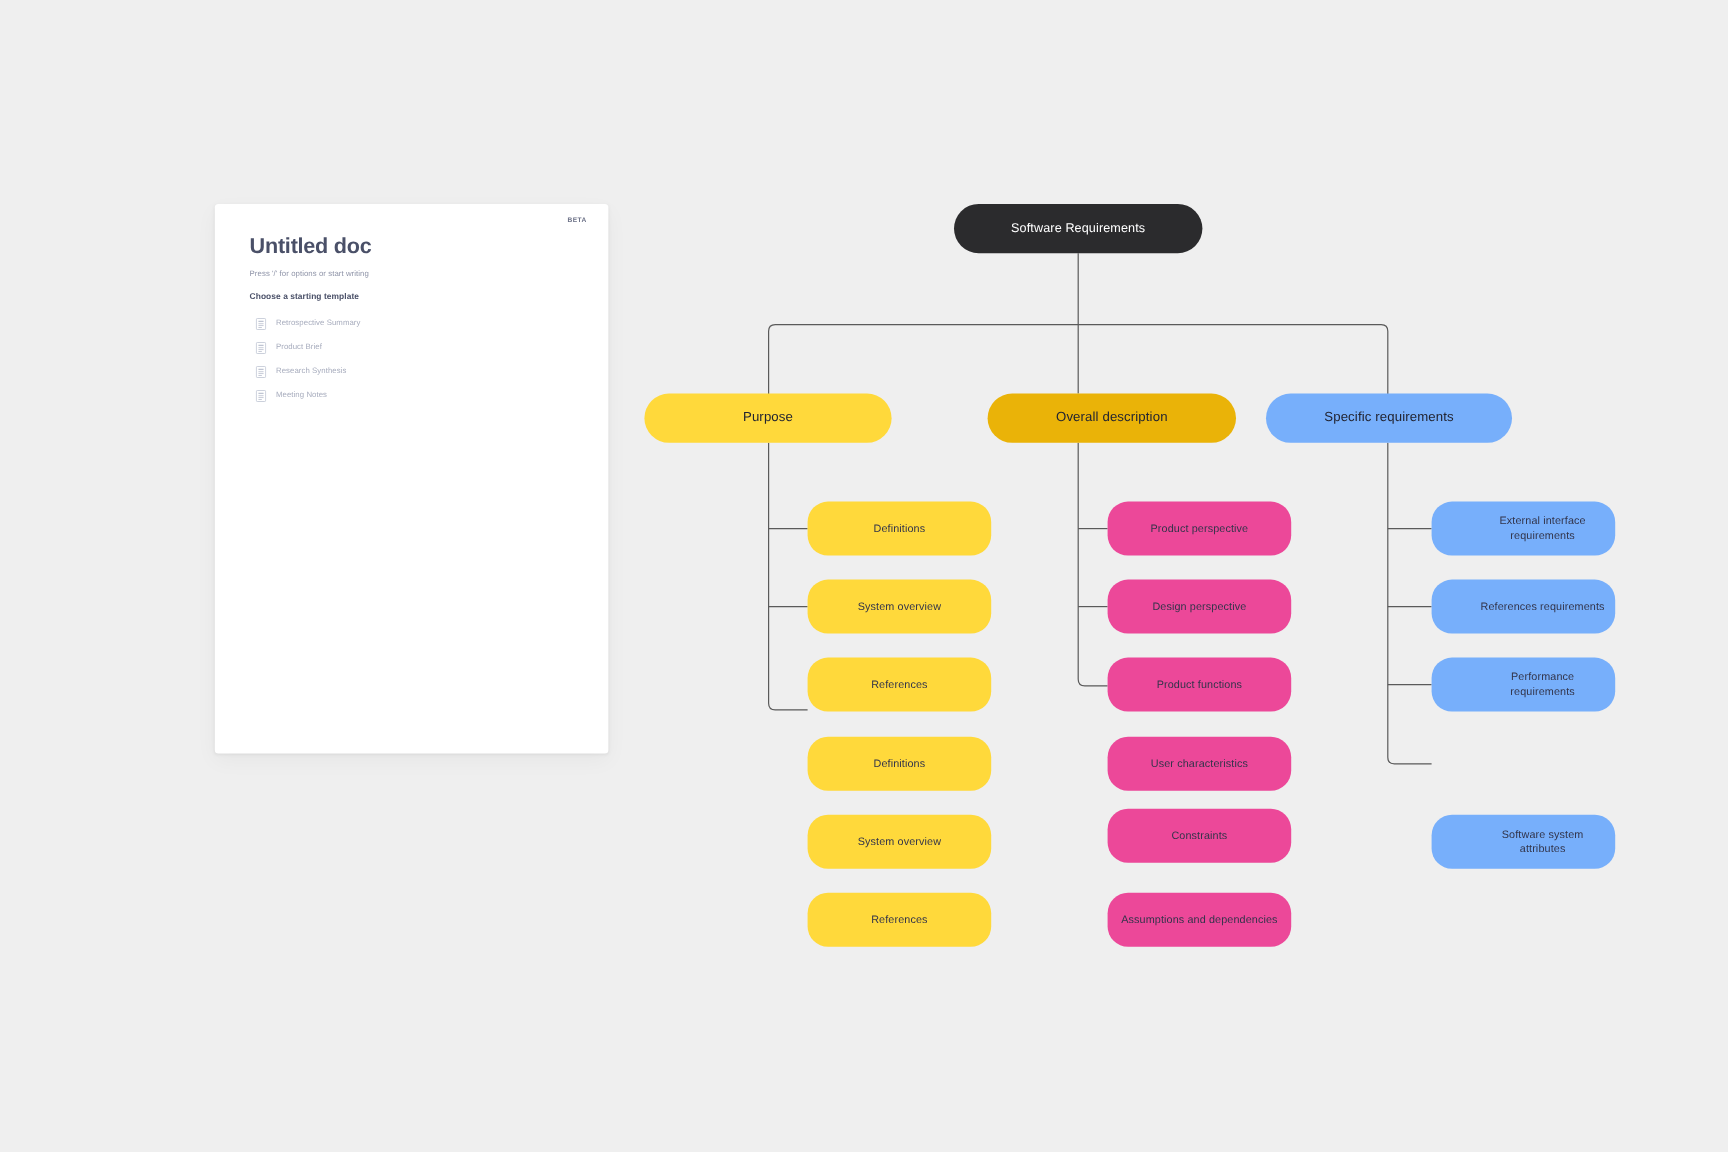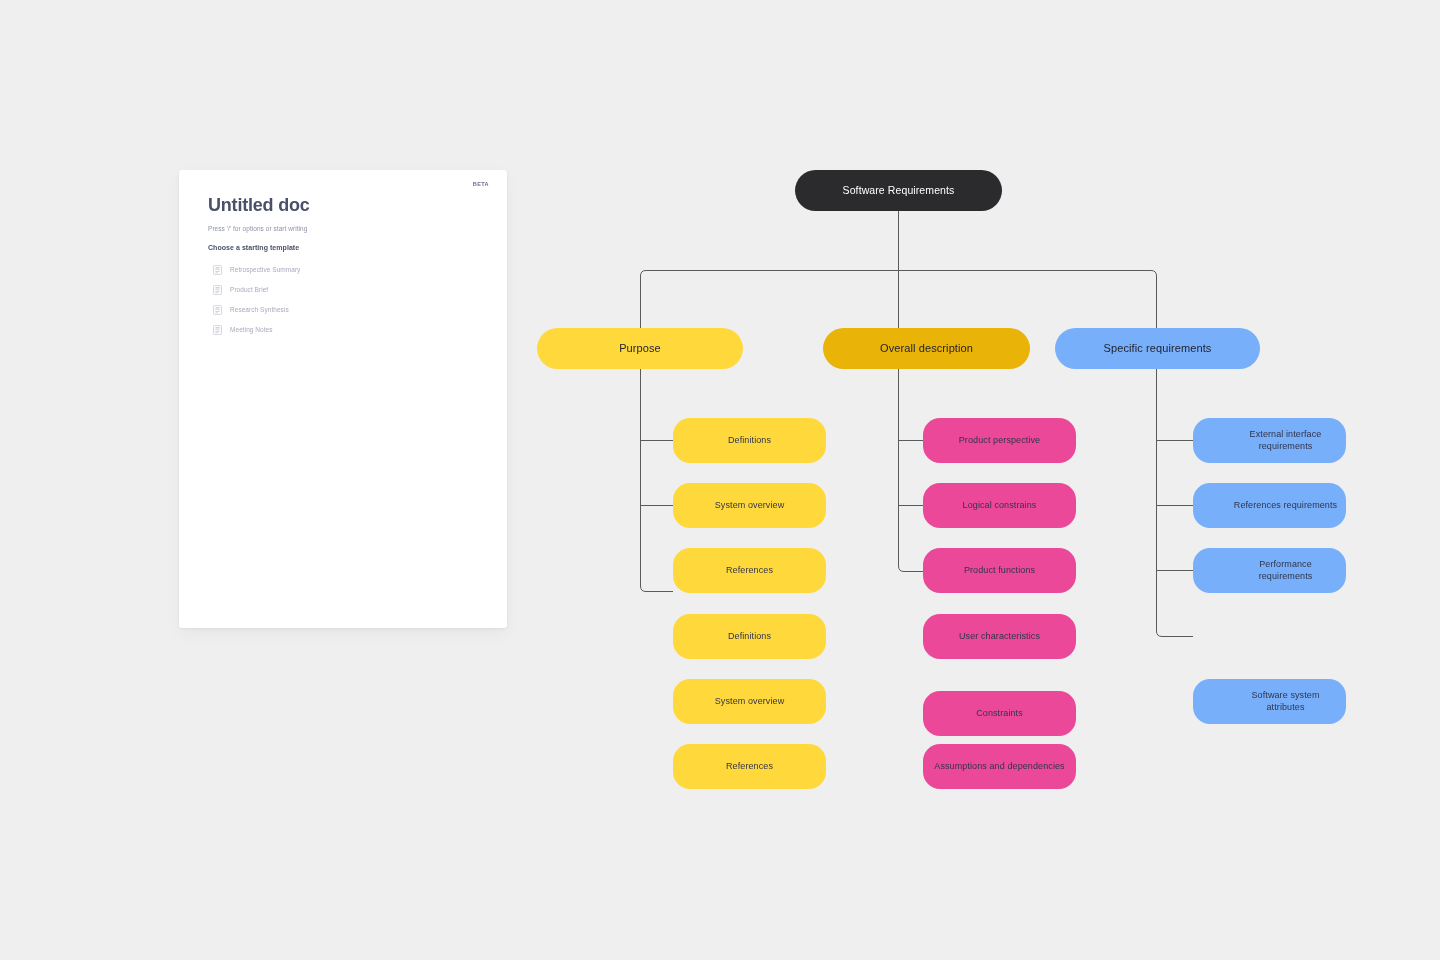--- a/index.html
+++ b/index.html
@@ -201,24 +201,24 @@
   <div class="node node-pill blue">Specific requirements</div>
 
   <div class="node node-leaf yellow" style="top:418px">Definitions</div>
   <div class="node node-leaf yellow" style="top:483px">System overview</div>
   <div class="node node-leaf yellow" style="top:548px">References</div>
   <div class="node node-leaf yellow" style="top:614px">Definitions</div>
   <div class="node node-leaf yellow" style="top:679px">System overview</div>
   <div class="node node-leaf yellow" style="top:744px">References</div>
 
   <div class="node node-leaf purple" style="top:418px">Product perspective</div>
-  <div class="node node-leaf purple" style="top:483px">Logical constrains</div>
+  <div class="node node-leaf purple" style="top:483px">Design perspective</div>
   <div class="node node-leaf purple" style="top:548px">Product functions</div>
   <div class="node node-leaf purple" style="top:614px">User characteristics</div>
-  <div class="node node-leaf purple" style="top:691px">Constraints</div>
+  <div class="node node-leaf purple" style="top:674px">Constraints</div>
   <div class="node node-leaf purple" style="top:744px">Assumptions and dependencies</div>
 
   <div class="node node-leaf blue" style="top:418px">External interface requirements</div>
   <div class="node node-leaf blue" style="top:483px">References requirements</div>
   <div class="node node-leaf blue" style="top:548px">Performance requirements</div>
   <div class="node node-leaf blue" style="top:679px">Software system attributes</div>
 
   <div class="doc-panel">
 
     <div class="doc-beta">BETA</div>

